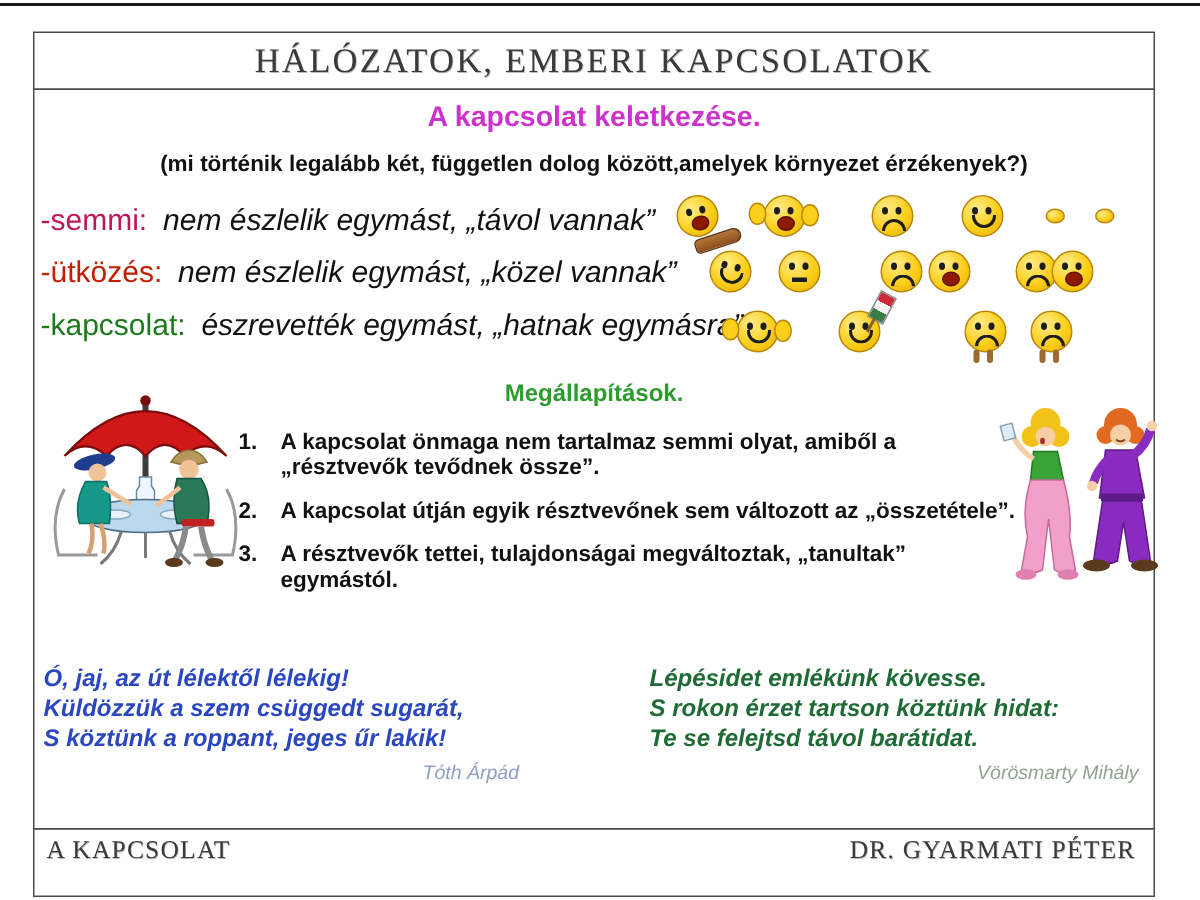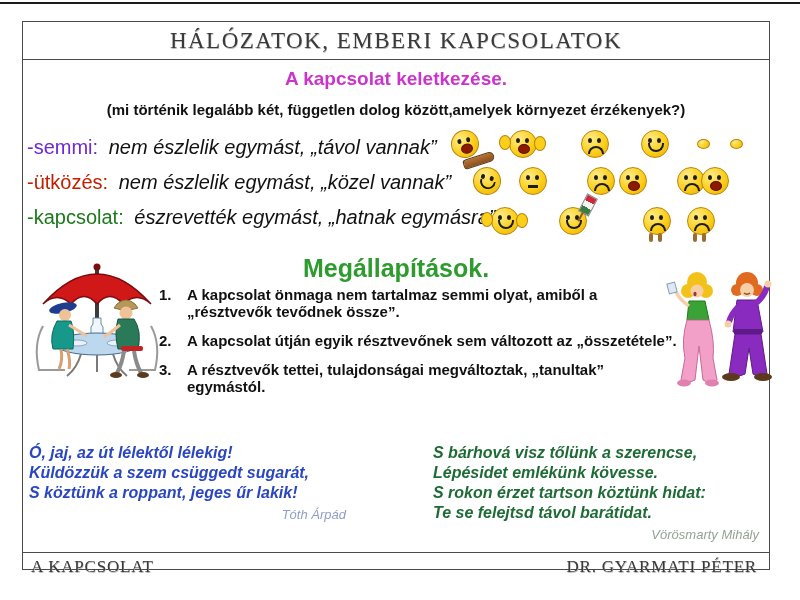--- a/index.html
+++ b/index.html
@@ -59,40 +59,40 @@
     border-radius:4px 6px 6px 4px; transform:rotate(-32deg); }
   .a-flag { right:-8px; top:-13px; width:10px; height:18px;
     background:linear-gradient(180deg,#ce2939 33%,#f5f5f5 33%,#f5f5f5 66%,#3a7d44 66%);
     border:1px solid #8a8a8a; transform:rotate(28deg); }
   .a-flag::after { content:""; position:absolute; left:3px; top:18px; width:2px; height:10px;
     background:#8a5a2b; }
   .a-legs { left:5px; bottom:-8px; width:4px; height:9px; background:#9c6b2f;
     box-shadow:9px 0 0 #9c6b2f; border-radius:2px; }
 
   .findings-heading { position:absolute; left:0; top:194px; width:100%; text-align:center;
-    font-size:25px; font-weight:bold; }
+    font-size:16px; font-weight:bold; }
   .findings { position:absolute; left:136px; top:226px; width:524px; }
   .f-item { display:flex; margin-bottom:12px; font-size:15px; font-weight:bold;
     line-height:17px; color:#111; }
   .f-num { width:28px; flex:none; }
 
   .clipart { position:absolute; }
   .cafe { left:-6px; top:196px; }
   .disco { left:636px; top:202px; }
 
   .poem { position:absolute; top:383px; font-size:16px; font-weight:bold; font-style:italic;
     line-height:20px; }
   .poem-left { left:6px; width:345px; }
   .poem-right { left:410px; width:330px; }
   .poem-author { text-align:right; font-size:13px; font-weight:normal; 
     margin-top:2px; }
   .poem-left .poem-author { padding-right:28px; color:#8f9ec4; }
   .poem-right .poem-author { padding-right:4px; color:#93a393;text-align:right; }
 
-  .footer-box { position:absolute; left:22px; top:552px; width:748px; height:18px;
+  .footer-box { position:absolute; left:22px; top:552px; width:748px; height:46px;
     border:1px solid #4a4a4a; box-sizing:border-box;
     font-family:"Liberation Serif", serif; font-size:17px; letter-spacing:0.8px;
     color:#3a3a3a; text-shadow:0.5px 0.5px 0 #bbb; }
   .footer-left { position:absolute; left:8px; line-height:28px; }
   .footer-right { position:absolute; right:12px; line-height:28px; }
 </style>
 </head>
 <body>
 
 <div class="slide">
@@ -101,21 +101,21 @@
   <div class="title-box">
     <span class="title-text">HÁLÓZATOK, EMBERI KAPCSOLATOK</span>
   </div>
 
   <div class="body-box">
 
     <div class="subtitle" style="color: rgb(204, 51, 204);">A kapcsolat keletkezése.</div>
     <div class="question">(mi történik legalább két, független dolog között,amelyek környezet érzékenyek?)</div>
 
     <div class="def" style="top:76px">
-      <span class="def-label" style="color: #6d28d9; margin-top: 20px;">-semmi:</span>
+      <span class="def-label" style="color: #be185d; margin-top: 20px;">-semmi:</span>
       <span class="def-text">nem észlelik egymást, „távol vannak”</span>
     </div>
     <div class="def" style="top:111px">
       <span class="def-label" style="color: rgb(194, 32, 0);">-ütközés:</span>
       <span class="def-text">nem észlelik egymást, „közel vannak”</span>
     </div>
     <div class="def" style="top:146px">
       <span class="def-label" style="color: rgb(28, 122, 28);">-kapcsolat:</span>
       <span class="def-text">észrevették egymást, „hatnak egymásra”!!</span>
     </div>
@@ -196,21 +196,20 @@
     </svg>
 
     <div class="poem poem-left" style="color: rgb(42, 70, 192);">
       <div>Ó, jaj, az út lélektől lélekig!</div>
       <div>Küldözzük a szem csüggedt sugarát,</div>
       <div>S köztünk a roppant, jeges űr lakik!</div>
       <div class="poem-author">Tóth Árpád</div>
     </div>
 
     <div class="poem poem-right" style="color: rgb(30, 107, 53);">
-      <div>S bárhová visz tőlünk a szerencse,</div>
       <div>Lépésidet emlékünk kövesse.</div>
       <div>S rokon érzet tartson köztünk hidat:</div>
       <div>Te se felejtsd távol barátidat.</div>
       <div class="poem-author">Vörösmarty Mihály</div>
     </div>
 
   </div>
 
   <div class="footer-box">
     <span class="footer-left">A KAPCSOLAT</span>

